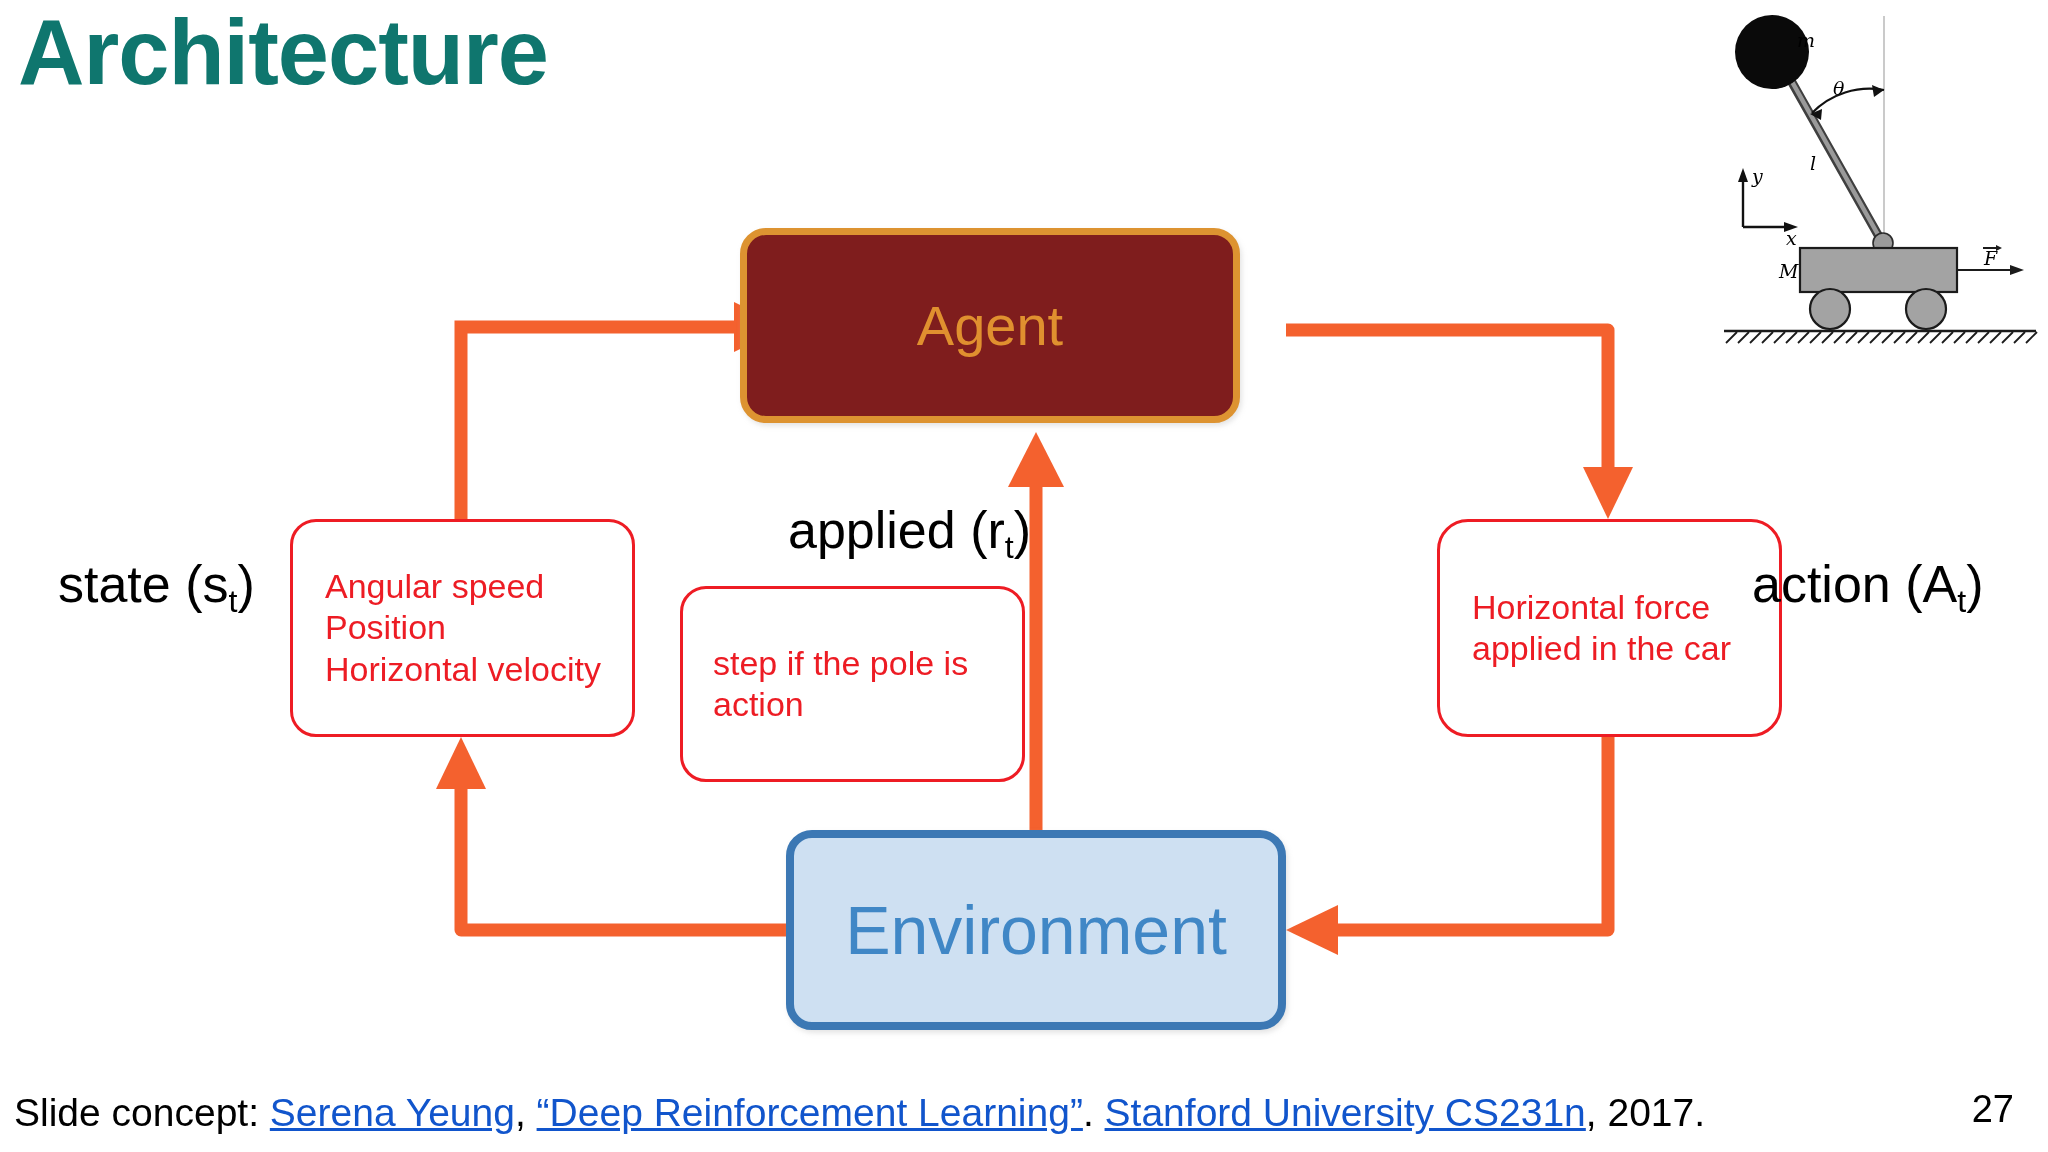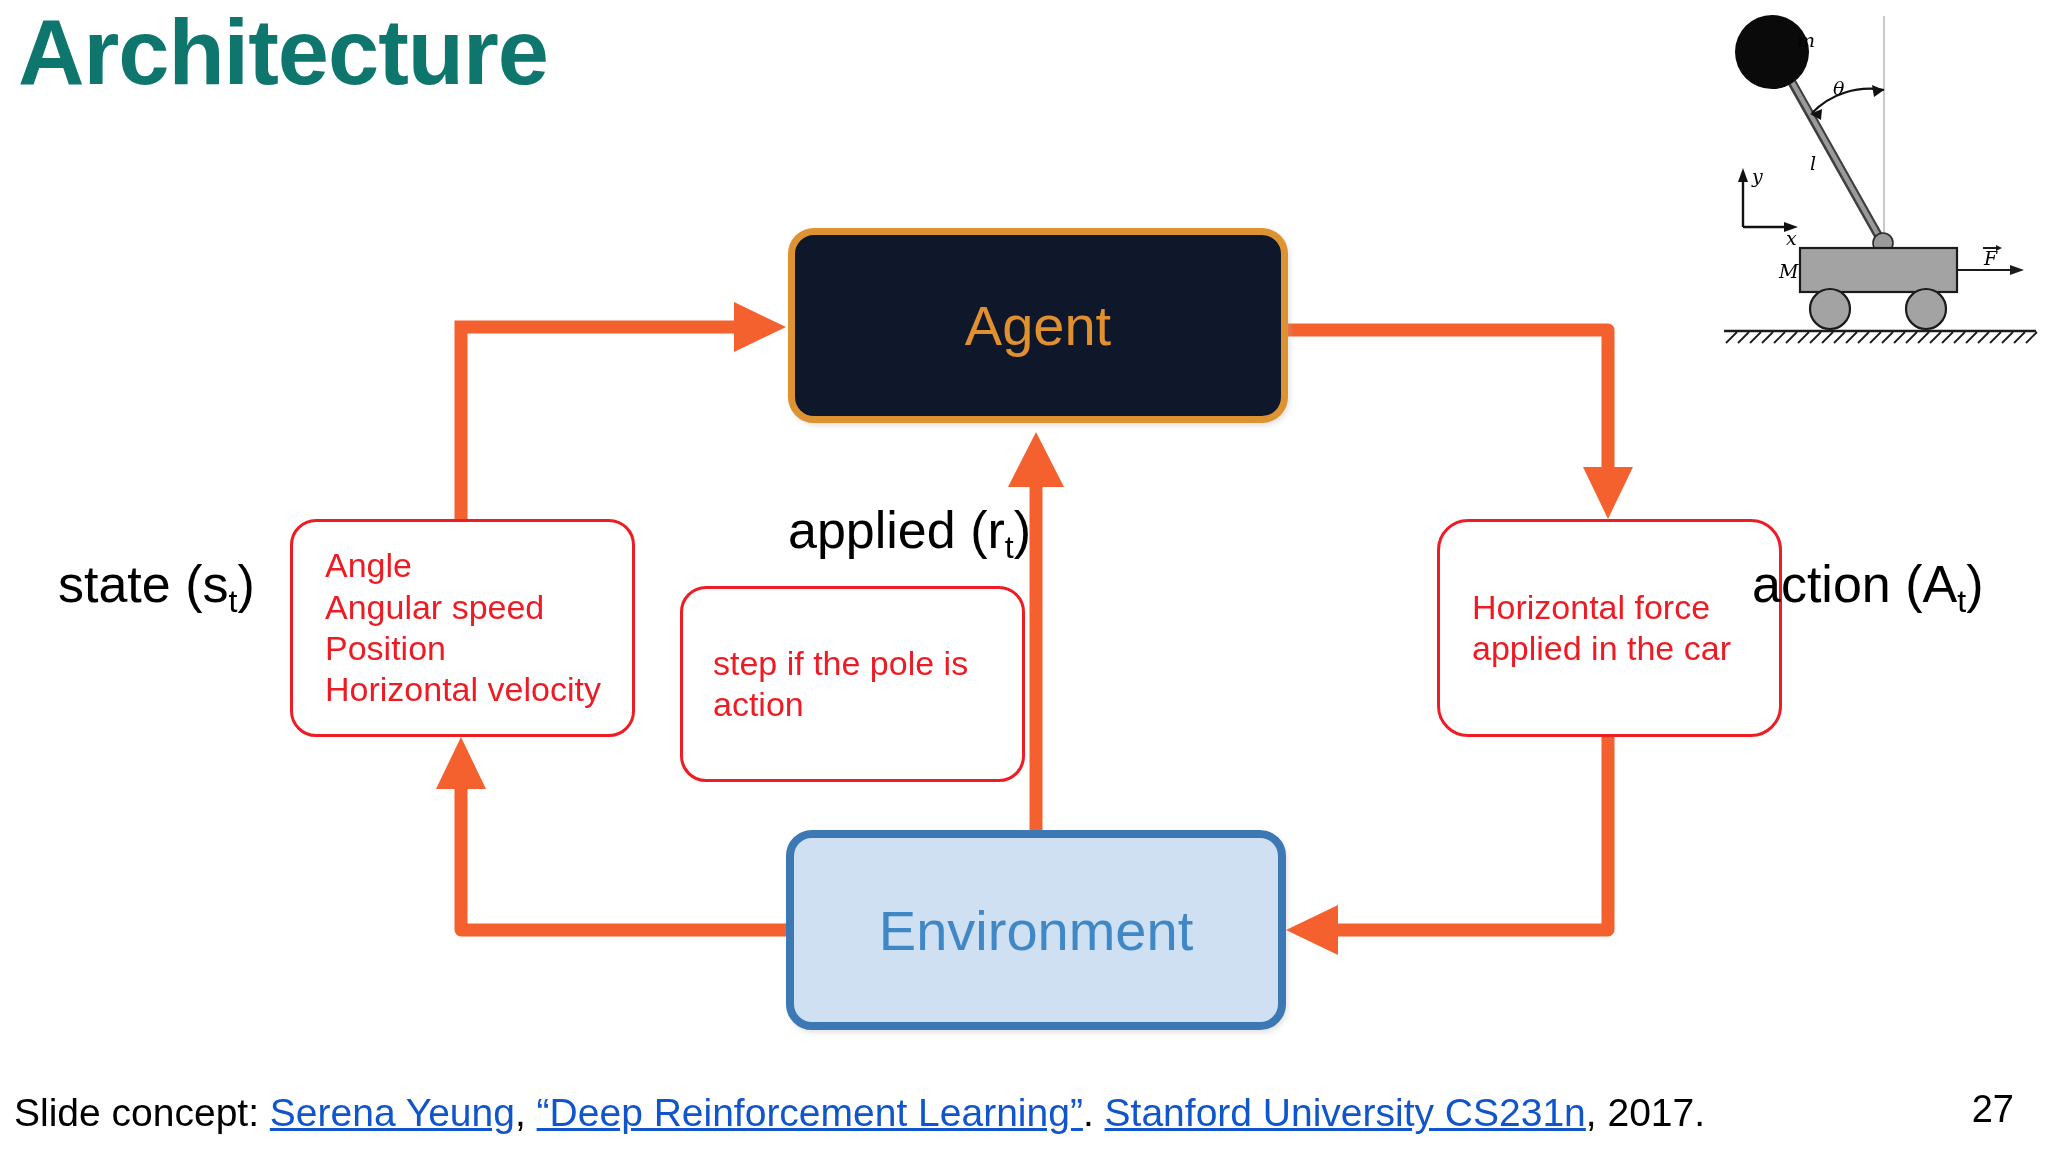--- a/index.html
+++ b/index.html
@@ -52,46 +52,46 @@
   
   .node-box {
     position: absolute;
     box-sizing: border-box;
     display: flex;
     align-items: center;
     justify-content: center;
   }
 
   #agent-box {
-    left: 788px;
+    left: 740px;
     top: 228px;
     width: 500px;
     height: 195px;
-    background: #0f172a;
+    background: #7f1d1d;
     border: 7px solid #DD9331;
     border-radius: 26px;
     box-shadow: 2px 3px 5px rgba(180,180,180,0.35);
   }
   #agent-label {
     font-size: 56px;
     color: #E0902F;
   }
 
   #environment-box {
     left: 786px;
     top: 830px;
     width: 500px;
     height: 200px;
     background: #CEE0F2;
     border: 8px solid #3C78B4;
     border-radius: 26px;
     box-shadow: 2px 3px 5px rgba(180,180,180,0.35);
   }
   #environment-label {
-    font-size: 56px;
+    font-size: 68px;
     color: #4087C6;
   }
 
   .red-box {
     position: absolute;
     box-sizing: border-box;
     background: #ffffff;
     border: 3px solid #EE1C24;
     border-radius: 26px;
     display: flex;
@@ -262,21 +262,20 @@
 <div class="node-box" id="agent-box">
   <span id="agent-label">Agent</span>
 </div>
 
 <div class="node-box" id="environment-box">
   <span id="environment-label">Environment</span>
 </div>
 
 <div class="red-box" id="state-box">
   <div class="red-text">
-    <div>Angle</div>
     <div>Angular speed</div>
     <div>Position</div>
     <div>Horizontal velocity</div>
   </div>
 </div>
 
 <div class="red-box" id="reward-box">
   <div class="red-text">
     <div>step if the pole is</div>
     <div>action</div>

